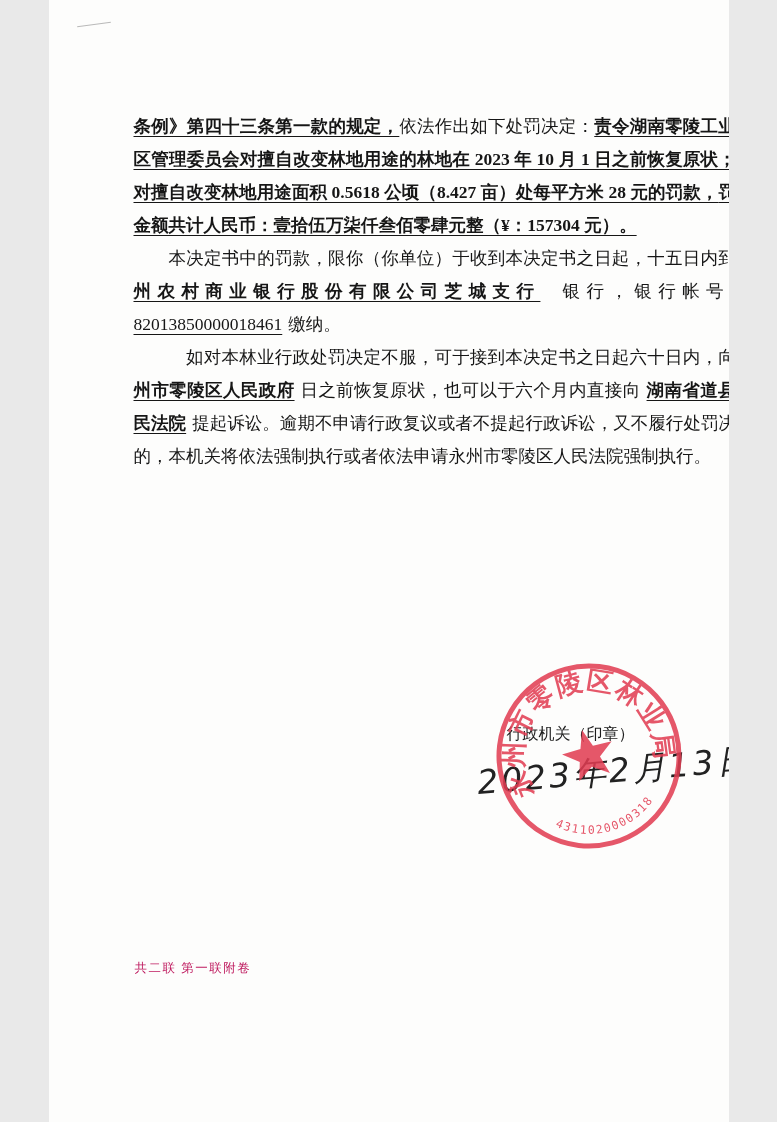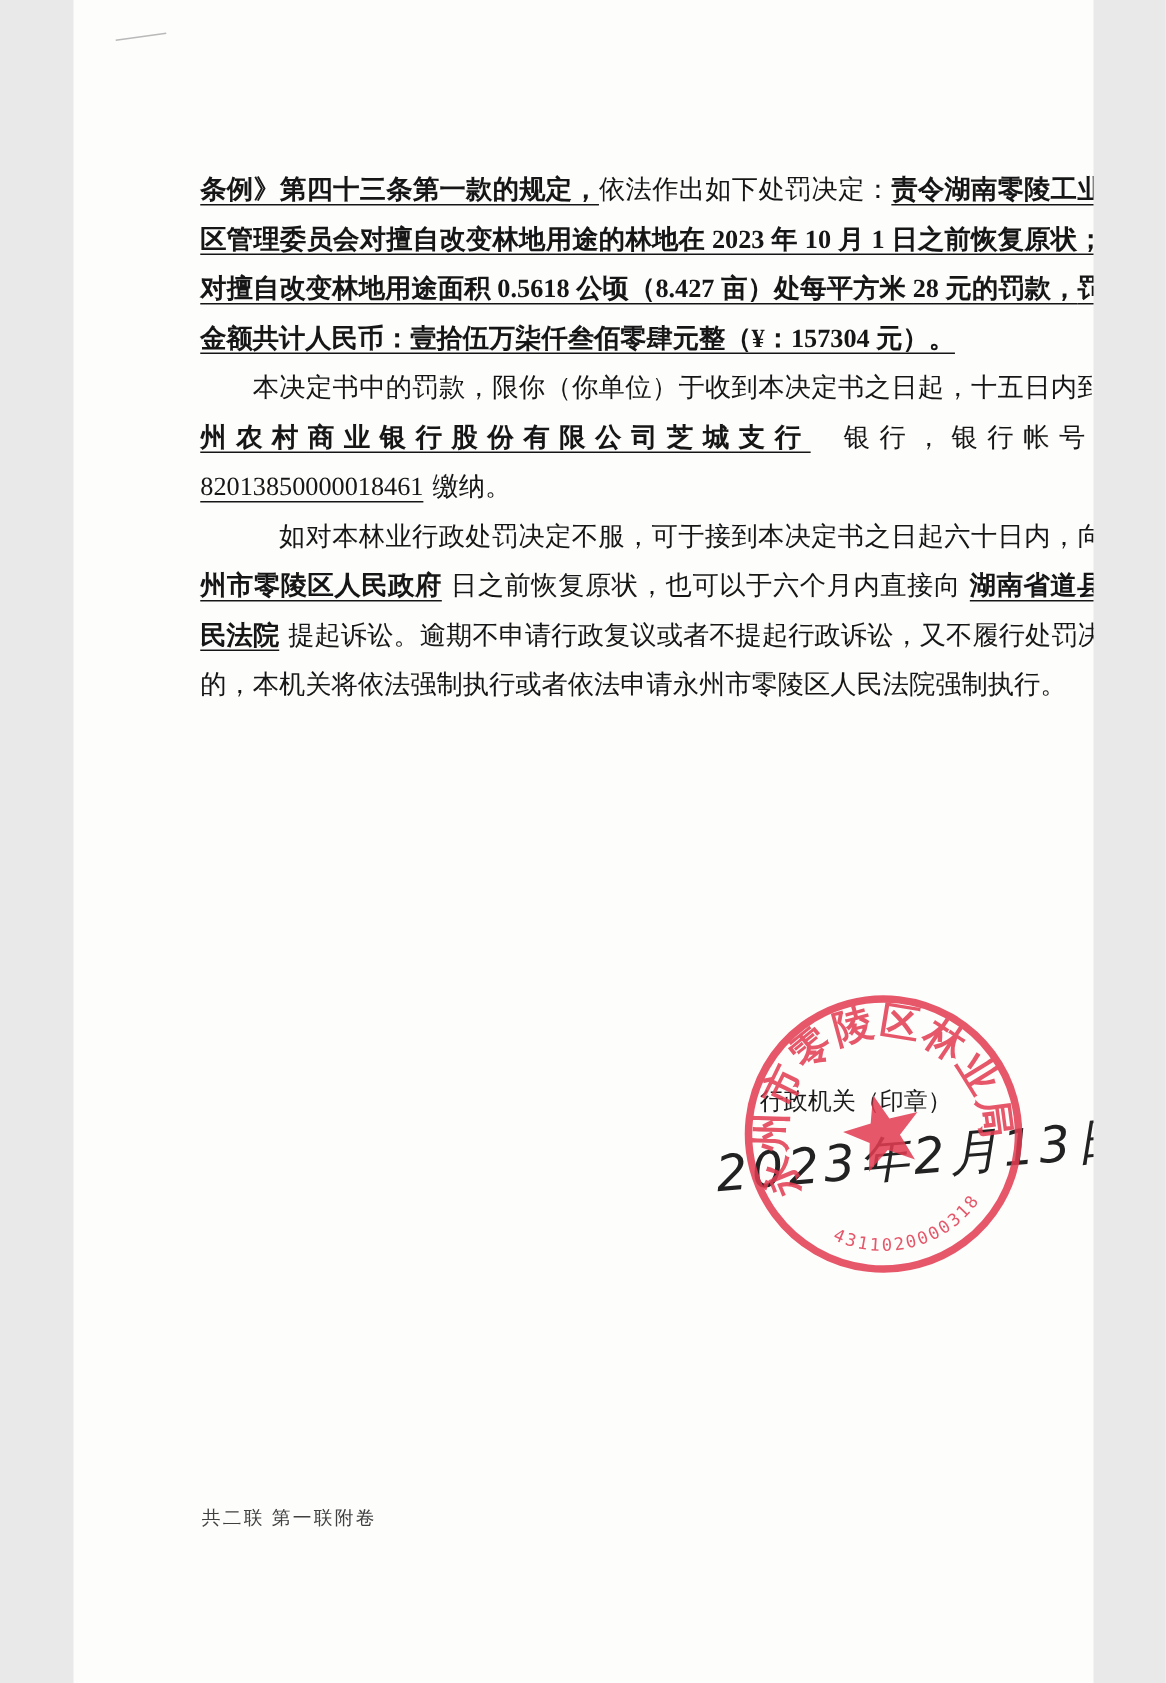--- a/index.html
+++ b/index.html
@@ -37,24 +37,24 @@
   .u {
     text-decoration: underline;
     text-underline-offset: 4px;
     text-decoration-thickness: 1.3px;
   }
   .fill-gap { padding-right: 22px; }
   .gap-sm { padding-right: 6px; }
   .footer-note {
     position: absolute;
     left: 86px;
-    top: 1004px;
+    top: 960px;
     font-size: 12.5px;
     letter-spacing: 1.5px;
-    color: #404040;
+    color: #be185d;
   }
   .sig-label {
     position: absolute;
     left: 458px;
     top: 724px;
     font-size: 16px;
     color: #1b1b1b;
   }
   .sig-date {
     position: absolute;

